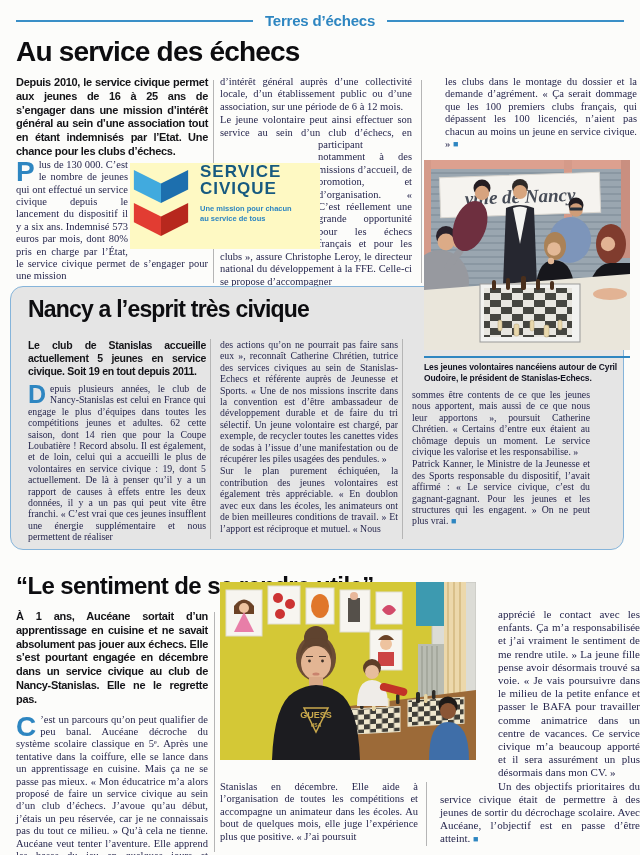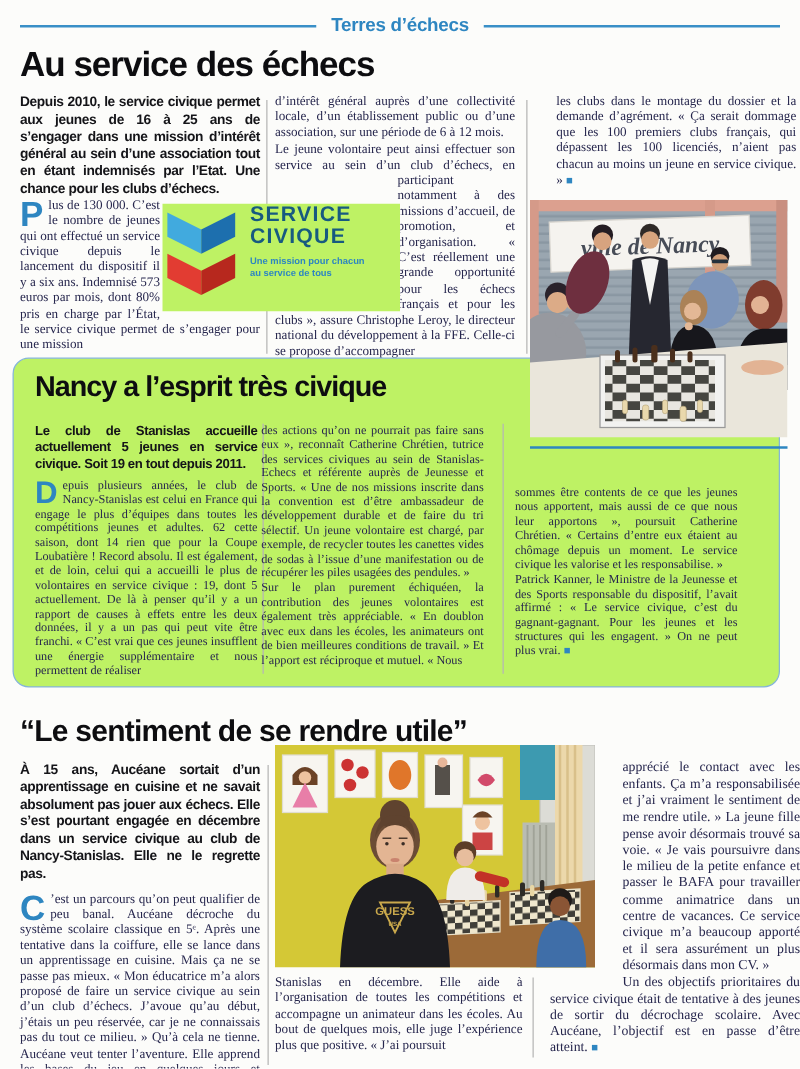--- a/index.html
+++ b/index.html
@@ -21,32 +21,32 @@
         color:#141418;letter-spacing:-0.3px;text-align:justify;margin:0;}
   .dropcap{float:left;font-family:"Liberation Sans",sans-serif;font-weight:700;font-size:28px;
            line-height:23px;color:#2e86c1;margin:1px 4px 0 0;}
   .endmark{color:#2e86c1;font-size:9px;}
   .vrule{width:1px;background:#b5b5b5;}
   
   .sp-r-logo{float:right;width:80px;height:88px;}
   .sp-l-logo{float:left;width:98px;height:108px;}
   .sp-l-photo2{float:left;width:58px;height:178px;}
   
-  .sc-logo{left:130px;top:163px;width:190px;height:86px;background:#bef264;display:flex;gap:8px;align-items:flex-start;z-index:4;}
+  .sc-logo{left:130px;top:163px;width:190px;height:86px;background:#fef9c3;display:flex;gap:8px;align-items:flex-start;z-index:4;}
   .sc-word{font-family:"Liberation Sans",sans-serif;font-weight:700;font-size:17px;line-height:17px;
            color:#175a80;letter-spacing:1px;}
   .sc-tag{font-family:"Liberation Sans",sans-serif;font-weight:700;font-size:7.5px;line-height:9.5px;
           color:#2e86c1;margin-top:7px;letter-spacing:0;}
   
   .photo-block{z-index:5;}
   .photo-rule{height:2px;background:#2e86c1;margin-top:2px;}
   .caption{font-family:"Liberation Sans",sans-serif;font-weight:700;font-size:8.5px;line-height:10.5px;
            color:#101120;margin-top:4px;text-align:left;letter-spacing:-0.1px;}
   
-  .nancy-box{left:10px;top:286px;width:612px;height:262px;background:#bef264;
+  .nancy-box{left:10px;top:286px;width:612px;height:262px;background:#e5e5e5;
              border:1.5px solid #85b4da;border-radius:13px;z-index:1;}
   .nancy-box .serif{font-size:9.8px;line-height:11.4px;}
   .nancy-box .lead{font-size:10.5px;line-height:13px;}
   .nancy-box .dropcap{font-size:25px;line-height:21px;}
 </style>
 </head>
 <body>
 
 <div class="page">
 
@@ -168,58 +168,59 @@
         <g fill="#e9d8ac" stroke="#b5a378" stroke-width="0.5">
           <rect x="74" y="160" width="4" height="11" rx="2"></rect>
             <rect x="90" y="164" width="5" height="12" rx="2"></rect>
           <rect x="106" y="160" width="4" height="11" rx="2"></rect>
             <rect x="120" y="165" width="5" height="12" rx="2"></rect>
           <rect x="134" y="160" width="4" height="10" rx="2"></rect>
         </g>
       </g>
     </svg>
     <div class="photo-rule"></div>
+    <div class="caption">Les jeunes volontaires nancéiens autour de Cyril Oudoire, le président de Stanislas-Echecs.</div>
   </div>
 
   <div class="abs nancy-box">
     <div class="abs h1" style="left:17px;top:11px;font-size:23px;">Nancy a l’esprit très civique</div>
     <div class="abs vrule" style="left:199px;top:52px;height:200px;"></div>
     <div class="abs vrule" style="left:391px;top:52px;height:200px;"></div>
 
     <div class="abs col" style="left:17px;top:52px;width:178px;">
       <p class="lead" style="margin-bottom:5px;">Le club de Stanislas accueille actuellement 5 jeunes en service civique. Soit 19 en tout depuis 2011.</p>
       <div class="serif">
         <p><span class="dropcap">D</span><span>epuis plusieurs années, le club de Nancy-Stanislas est celui en France qui engage le plus d’équipes dans toutes les compétitions jeunes et adultes. 62 cette saison, dont 14 rien que pour la Coupe Loubatière ! Record absolu. Il est également, et de loin, celui qui a accueilli le plus de volontaires en service civique : 19, dont 5 actuellement. De là à penser qu’il y a un rapport de causes à effets entre les deux données, il y a un pas qui peut vite être franchi. « C’est vrai que ces jeunes insufflent une énergie supplémentaire et nous permettent de réaliser</span></p>
       </div>
     </div>
 
-    <div class="abs col serif" style="left:198px;top:52px;width:178px;">
+    <div class="abs col serif" style="left:209px;top:52px;width:178px;">
       <p>des actions qu’on ne pourrait pas faire sans eux », reconnaît Catherine Chrétien, tutrice des services civiques au sein de Stanislas-Echecs et référente auprès de Jeunesse et Sports. « Une de nos missions inscrite dans la convention est d’être ambassadeur de développement durable et de faire du tri sélectif. Un jeune volontaire est chargé, par exemple, de recycler toutes les canettes vides de sodas à l’issue d’une manifestation ou de récupérer les piles usagées des pendules. »</p>
       <p>Sur le plan purement échiquéen, la contribution des jeunes volontaires est également très appréciable. « En doublon avec eux dans les écoles, les animateurs ont de bien meilleures conditions de travail. » Et l’apport est réciproque et mutuel. « Nous</p>
     </div>
 
     <div class="abs col serif" style="left:401px;top:52px;width:178px;">
       <p style="margin-top:50px;">sommes être contents de ce que les jeunes nous apportent, mais aussi de ce que nous leur apportons », poursuit Catherine Chrétien. « Certains d’entre eux étaient au chômage depuis un moment. Le service civique les valorise et les responsabilise. »</p>
       <p><span>Patrick Kanner, le Ministre de la Jeunesse et des Sports responsable du dispositif, l’avait affirmé : « Le service civique, c’est du gagnant-gagnant. Pour les jeunes et les structures qui les engagent. » On ne peut plus vrai.</span> <span class="endmark">■</span></p>
     </div>
   </div>
 
   <div class="abs h1" style="left:16px;top:574px;font-size:24px;letter-spacing:-0.6px;">“Le sentiment de se rendre utile”</div>
 
   <div class="abs vrule" style="left:214px;top:612px;height:240px;"></div>
   <div class="abs vrule" style="left:426px;top:782px;height:64px;"></div>
 
   <div class="abs col" style="left:16px;top:610px;width:192px;">
-    <p class="lead" style="margin-bottom:7px;">À 15 ans, Aucéane sortait d’un apprentissage en cuisine et ne savait absolument pas jouer aux échecs. Elle s’est pourtant engagée en décembre dans un service civique au club de Nancy-Stanislas. Elle ne le regrette pas.</p>
+    <p class="lead" style="margin-bottom:7px;">À 1 ans, Aucéane sortait d’un apprentissage en cuisine et ne savait absolument pas jouer aux échecs. Elle s’est pourtant engagée en décembre dans un service civique au club de Nancy-Stanislas. Elle ne le regrette pas.</p>
     <div class="serif">
       <p><span class="dropcap">C</span><span>’est un parcours qu’on peut qualifier de peu banal. Aucéane décroche du système scolaire classique en 5ᵉ. Après une tentative dans la coiffure, elle se lance dans un apprentissage en cuisine. Mais ça ne se passe pas mieux. « Mon éducatrice m’a alors proposé de faire un service civique au sein d’un club d’échecs. J’avoue qu’au début, j’étais un peu réservée, car je ne connaissais pas du tout ce milieu. » Qu’à cela ne tienne. Aucéane veut tenter l’aventure. Elle apprend les bases du jeu en quelques jours et commence son service au club de Nancy-</span></p>
     </div>
   </div>
 
-  <div class="abs photo-block" style="left:220px;top:596px;">
+  <div class="abs photo-block" style="left:220px;top:582px;">
     <svg width="256" height="178" viewBox="0 0 256 178">
       <defs>
         <pattern id="chk2" width="12" height="10" patternUnits="userSpaceOnUse">
           <rect width="12" height="10" fill="#efe7cd"></rect>
           <rect width="6" height="5" fill="#3f3e38"></rect>
             <rect x="6" y="5" width="6" height="5" fill="#3f3e38"></rect>
         </pattern>
       </defs>
       <rect width="256" height="178" fill="#d4c836"></rect>
       <g>
@@ -315,16 +316,16 @@
     </svg>
   </div>
 
   <div class="abs col serif" style="left:220px;top:781px;width:198px;">
     <p>Stanislas en décembre. Elle aide à l’organisation de toutes les compétitions et accompagne un animateur dans les écoles. Au bout de quelques mois, elle juge l’expérience plus que positive. « J’ai poursuit</p>
   </div>
 
   <div class="abs col" style="left:424px;top:608px;width:200px;font-size:11px;line-height:13.2px;margin-left:16px;">
     <span class="sp-l-photo2"></span>
     <p style="margin:0;">apprécié le contact avec les enfants. Ça m’a responsabilisée et j’ai vraiment le sentiment de me rendre utile. » La jeune fille pense avoir désormais trouvé sa voie. « Je vais poursuivre dans le milieu de la petite enfance et passer le BAFA pour travailler comme animatrice dans un centre de vacances. Ce service civique m’a beaucoup apporté et il sera assurément un plus désormais dans mon CV. »</p>
-    <p style="margin:0;"><span>Un des objectifs prioritaires du service civique était de tentative à des jeunes de sortir du décrochage scolaire. Avec Aucéane, l’objectif est en passe d’être atteint.</span> <span class="endmark">■</span></p>
+    <p style="margin:0;"><span>Un des objectifs prioritaires du service civique était de permettre à des jeunes de sortir du décrochage scolaire. Avec Aucéane, l’objectif est en passe d’être atteint.</span> <span class="endmark">■</span></p>
   </div>
 
 </div>
 
 </body></html>

